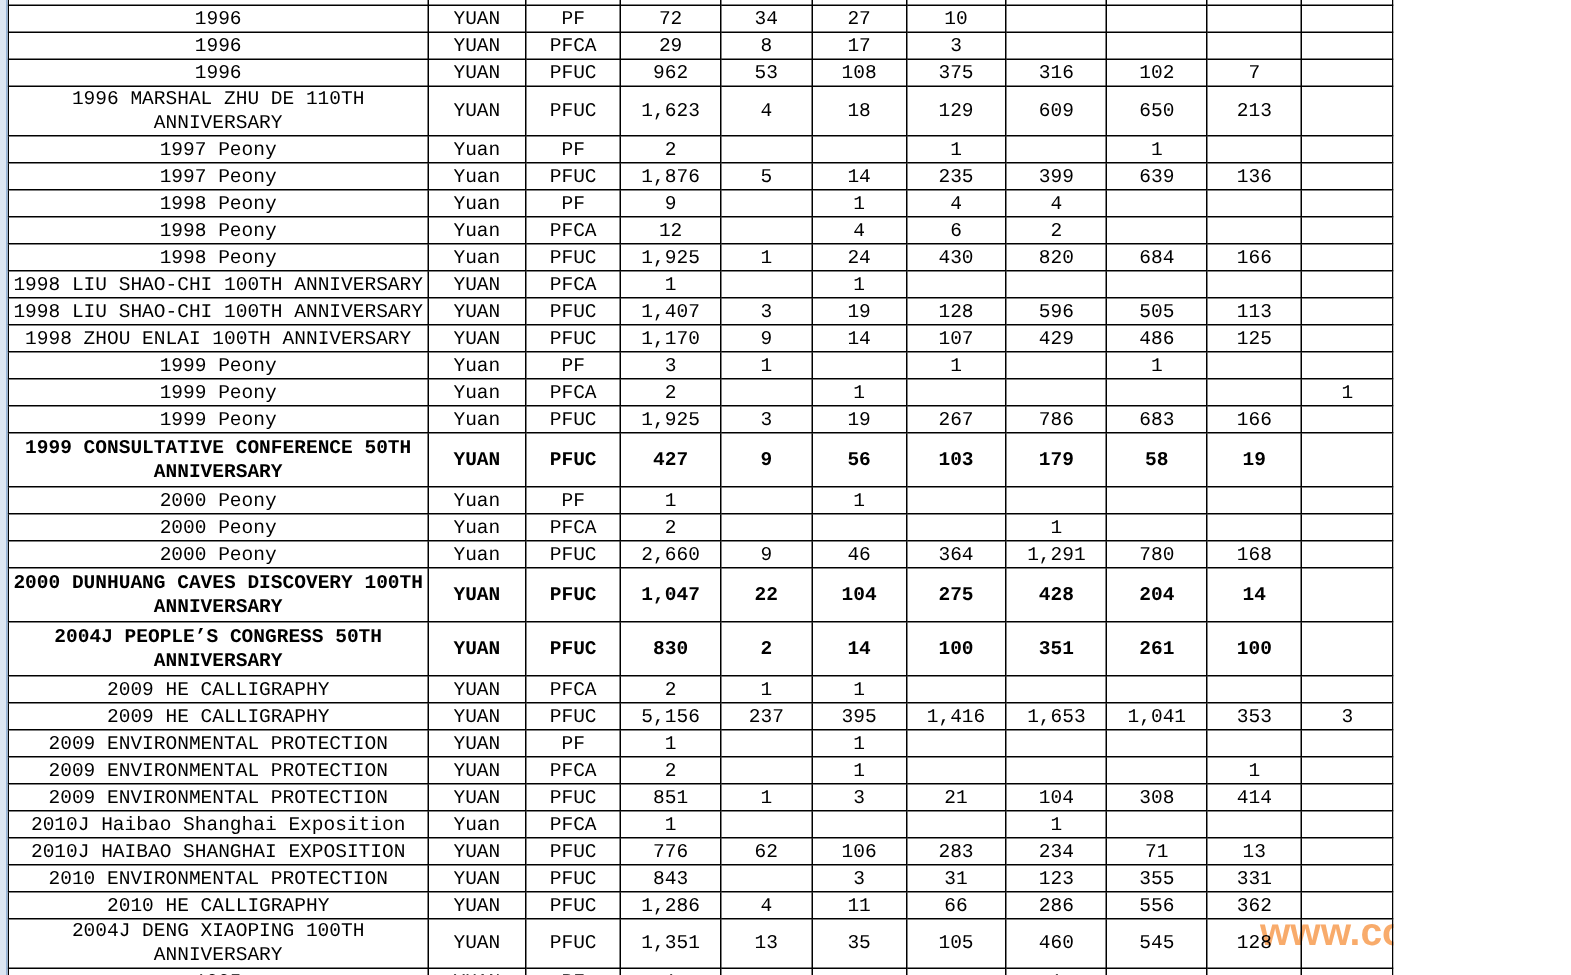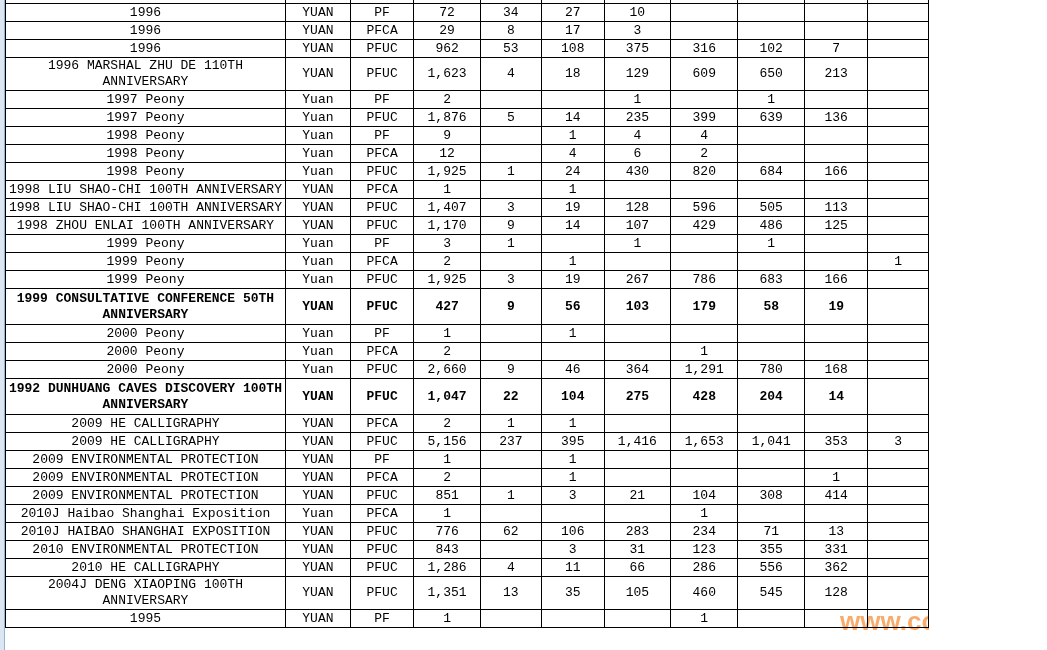--- a/index.html
+++ b/index.html
@@ -337,32 +337,45 @@
           <td>2,660</td>
           <td>9</td>
           <td>46</td>
           <td>364</td>
           <td>1,291</td>
           <td>780</td>
           <td>168</td>
           <td></td>
         </tr>
         <tr class="tall">
-          <td>1992 DUNHUANG CAVES DISCOVERY 100TH ANNIVERSARY</td>
+          <td>2000 DUNHUANG CAVES DISCOVERY 100TH ANNIVERSARY</td>
           <td>YUAN</td>
           <td>PFUC</td>
           <td>1,047</td>
           <td>22</td>
           <td>104</td>
           <td>275</td>
           <td>428</td>
           <td>204</td>
           <td>14</td>
           <td></td>
         </tr>
+        <tr class="tall">
+          <td>2004J PEOPLE’S CONGRESS 50TH ANNIVERSARY</td>
+          <td>YUAN</td>
+          <td>PFUC</td>
+          <td>830</td>
+          <td>2</td>
+          <td>14</td>
+          <td>100</td>
+          <td>351</td>
+          <td>261</td>
+          <td>100</td>
+          <td></td>
+        </tr>
         <tr>
           <td>2009 HE CALLIGRAPHY</td>
           <td>YUAN</td>
           <td>PFCA</td>
           <td>2</td>
           <td>1</td>
           <td>1</td>
           <td></td>
           <td></td>
           <td></td>

